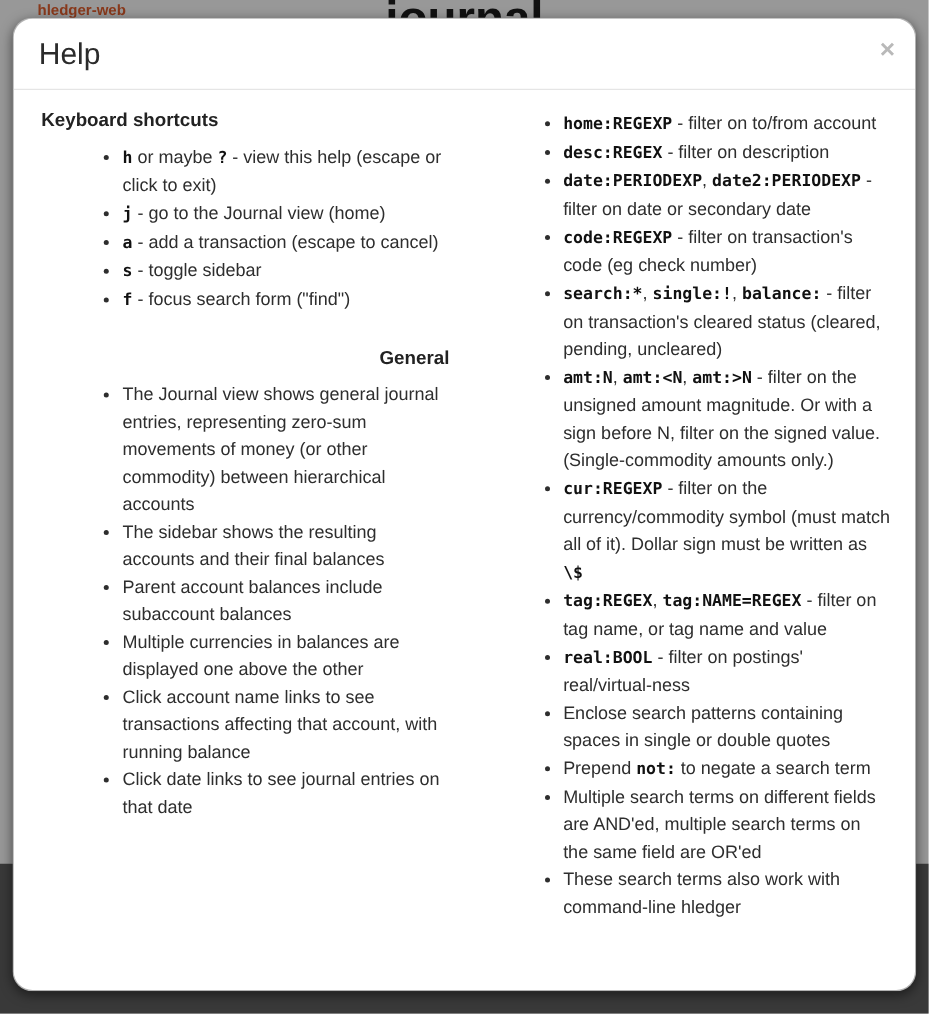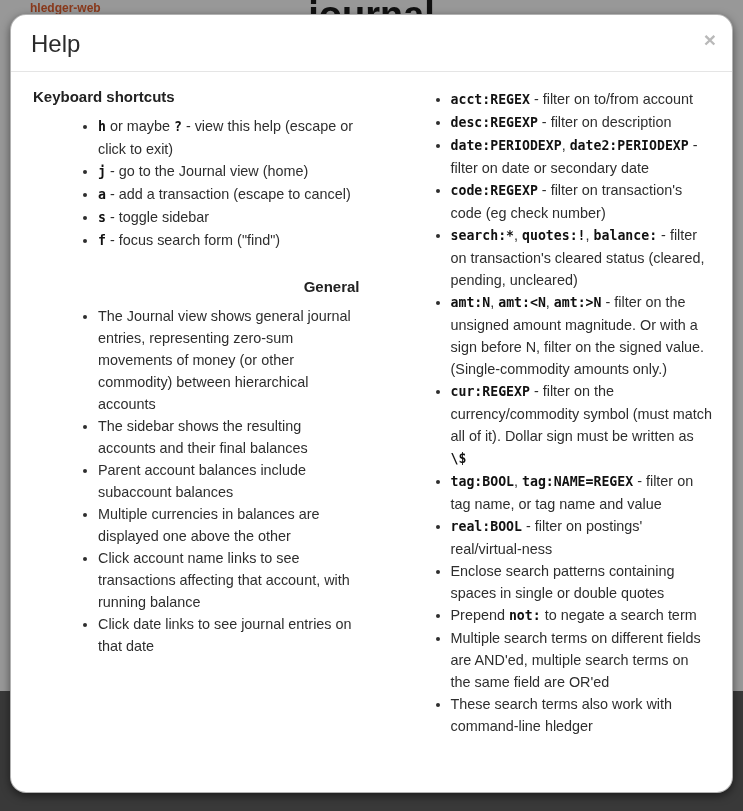--- a/index.html
+++ b/index.html
@@ -116,28 +116,28 @@
           <li>The Journal view shows general journal entries, representing zero-sum movements of money (or other commodity) between hierarchical accounts</li>
           <li>The sidebar shows the resulting accounts and their final balances</li>
           <li>Parent account balances include subaccount balances</li>
           <li>Multiple currencies in balances are displayed one above the other</li>
           <li>Click account name links to see transactions affecting that account, with running balance</li>
           <li>Click date links to see journal entries on that date</li>
         </ul>
     </div>
     <div class="col">
       <ul>
-          <li><code class="code">acct:REGEX</code> - filter on to/from account</li>
-          <li><code class="code">desc:REGEXP</code> - filter on description</li>
+          <li><code class="code">home:REGEXP</code> - filter on to/from account</li>
+          <li><code class="code">desc:REGEX</code> - filter on description</li>
           <li><code class="code">date:PERIODEXP</code>, <code class="code">date2:PERIODEXP</code> - filter on date or secondary date</li>
           <li><code class="code">code:REGEXP</code> - filter on transaction's code (eg check number)</li>
-          <li><code class="code">search:*</code>, <code class="code">quotes:!</code>, <code class="code">balance:</code> - filter on transaction's cleared status (cleared, pending, uncleared)</li>
+          <li><code class="code">search:*</code>, <code class="code">single:!</code>, <code class="code">balance:</code> - filter on transaction's cleared status (cleared, pending, uncleared)</li>
           <li><code class="code">amt:N</code>, <code class="code">amt:&lt;N</code>, <code class="code">amt:&gt;N</code> - filter on the unsigned amount magnitude. Or with a sign before N, filter on the signed value. (Single-commodity amounts only.)</li>
           <li><code class="code">cur:REGEXP</code> - filter on the currency/commodity symbol (must match all of it). Dollar sign must be written as <code class="code">\$</code></li>
-          <li><code class="code">tag:BOOL</code>, <code class="code">tag:NAME=REGEX</code> - filter on tag name, or tag name and value</li>
+          <li><code class="code">tag:REGEX</code>, <code class="code">tag:NAME=REGEX</code> - filter on tag name, or tag name and value</li>
           <li><code class="code">real:BOOL</code> - filter on postings' real/virtual-ness</li>
           <li>Enclose search patterns containing spaces in single or double quotes</li>
           <li>Prepend <code class="code">not:</code> to negate a search term</li>
           <li>Multiple search terms on different fields are AND'ed, multiple search terms on the same field are OR'ed</li>
           <li>These search terms also work with command-line hledger</li>
         </ul>
     </div>
   </div>
 </div>
 

